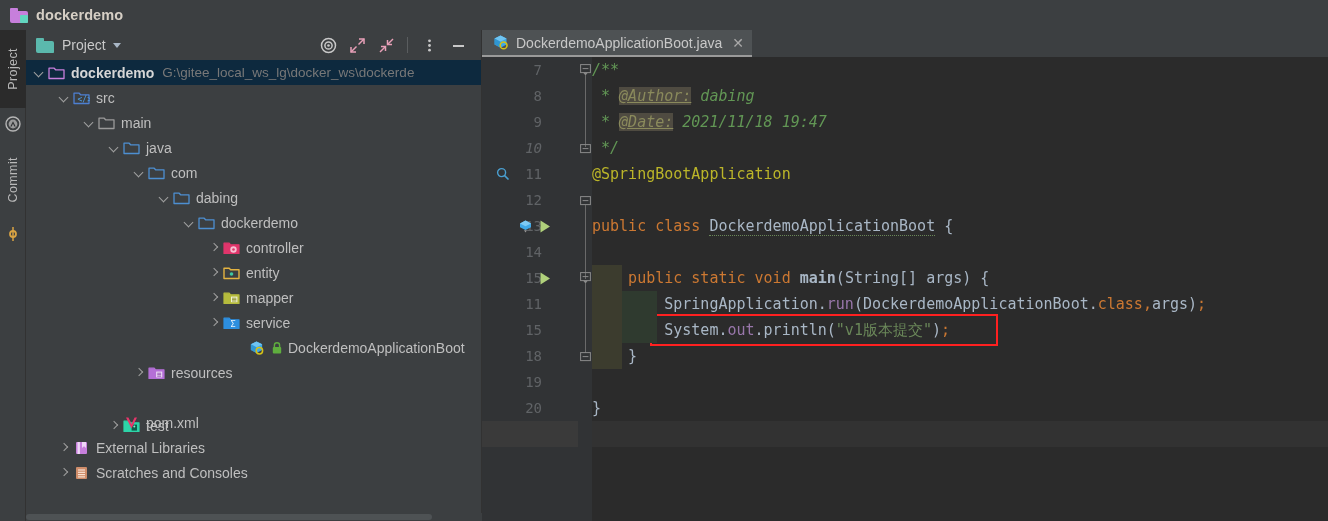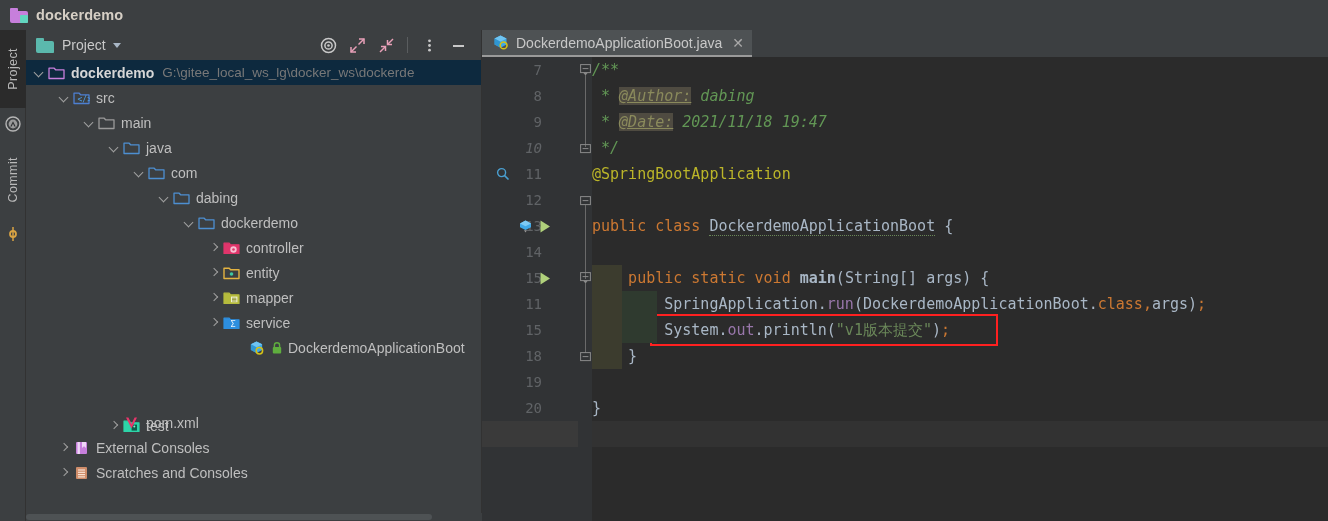--- a/index.html
+++ b/index.html
@@ -328,20 +328,32 @@
               <path d="M8.5 1.5 L14.5 4.6 L8.5 7.8 L2.5 4.6 Z" fill="#6fc4f2"></path>
               <path d="M8.5 7.8 L8.5 13.8 L2.5 10.6 L2.5 4.6 Z" fill="#2a8fc9" opacity=".65"></path>
               <circle cx="11.6" cy="11.4" r="3.4" fill="none" stroke="#d6c216" stroke-width="1.6"></circle>
             </svg></span>
           <span class="lockico"><svg width="12" height="14" viewBox="0 0 12 14">
               <path d="M3.4 6 L3.4 4.3 A2.6 2.6 0 0 1 8.6 4.3 L8.6 6" fill="none" stroke="#5fae3e" stroke-width="1.4"></path>
               <rect x="1.8" y="6" width="8.4" height="6.4" rx="1" fill="#5fae3e"></rect>
             </svg></span>
           <span class="lbl">DockerdemoApplicationBoot</span>
         </div>
+        <div class="row" style="top: 300px; position: absolute; left: 0px; right: 0px;">
+          <span style="display: inline-block; width: 106px;"></span>
+          <span class="arrow right"></span>
+          <span class="ico"><svg width="17" height="16" viewBox="0 0 17 16">
+              <path d="M1 3.2 L1 13.5 L16 13.5 L16 4.8 L7.6 4.8 L6.2 3.2 Z" fill="#b46fd6" stroke="#b46fd6" stroke-width="1.2" stroke-linejoin="round"></path>
+              <rect x="8.2" y="6.6" width="6" height="5.8" fill="#efe0f7"></rect>
+              <line x1="9.2" y1="8.2" x2="13.2" y2="8.2" stroke="#8b4bab" stroke-width="0.9"></line>
+              <line x1="9.2" y1="9.7" x2="13.2" y2="9.7" stroke="#8b4bab" stroke-width="0.9"></line>
+              <line x1="9.2" y1="11.2" x2="13.2" y2="11.2" stroke="#8b4bab" stroke-width="0.9"></line>
+            </svg></span>
+          <span class="lbl">resources</span>
+        </div>
         <div class="row" style="top: 325px; position: absolute; left: 0px; right: 0px; margin-top: 28px;">
           <span style="display: inline-block; width: 81px;"></span>
           <span class="arrow right"></span>
           <span class="ico"><svg width="17" height="16" viewBox="0 0 17 16">
               <path d="M1 3.2 L1 13.5 L16 13.5 L16 4.8 L7.6 4.8 L6.2 3.2 Z" fill="#2dd4a8" stroke="#2dd4a8" stroke-width="1.2" stroke-linejoin="round"></path>
               <rect x="8.6" y="6.6" width="5.4" height="6" fill="#0f5d4a"></rect>
               <circle cx="11.3" cy="8.6" r="1" fill="#7ef0ce"></circle>
             </svg></span>
           <span class="lbl">test</span>
         </div>
@@ -354,21 +366,21 @@
           <span class="lbl">pom.xml</span>
         </div>
         <div class="row" style="top: 375px; position: absolute; left: 0px; right: 0px;">
           <span style="display: inline-block; width: 31px;"></span>
           <span class="arrow right"></span>
           <span class="ico"><svg width="17" height="16" viewBox="0 0 17 16">
               <rect x="3" y="2" width="11" height="12" rx="1" fill="#c77fdc"></rect>
               <rect x="4.5" y="2" width="2.4" height="12" fill="#efd6f7"></rect>
               <path d="M9 2 L13 2 L13 8 L11 6.2 L9 8 Z" fill="#efd6f7"></path>
             </svg></span>
-          <span class="lbl">External Consoles</span>
+          <span class="lbl">External Libraries</span>
         </div>
         <div class="row" style="top: 400px; position: absolute; left: 0px; right: 0px;">
           <span style="display: inline-block; width: 31px;"></span>
           <span class="arrow right"></span>
           <span class="ico"><svg width="17" height="16" viewBox="0 0 17 16">
               <rect x="3" y="2" width="11" height="12" rx="1" fill="#cf8d6a"></rect>
               <line x1="5" y1="5" x2="12" y2="5" stroke="#fbe8dc" stroke-width="1.1"></line>
               <line x1="5" y1="7.3" x2="12" y2="7.3" stroke="#fbe8dc" stroke-width="1.1"></line>
               <line x1="5" y1="9.6" x2="12" y2="9.6" stroke="#fbe8dc" stroke-width="1.1"></line>
               <line x1="5" y1="11.9" x2="12" y2="11.9" stroke="#fbe8dc" stroke-width="1.1"></line>

